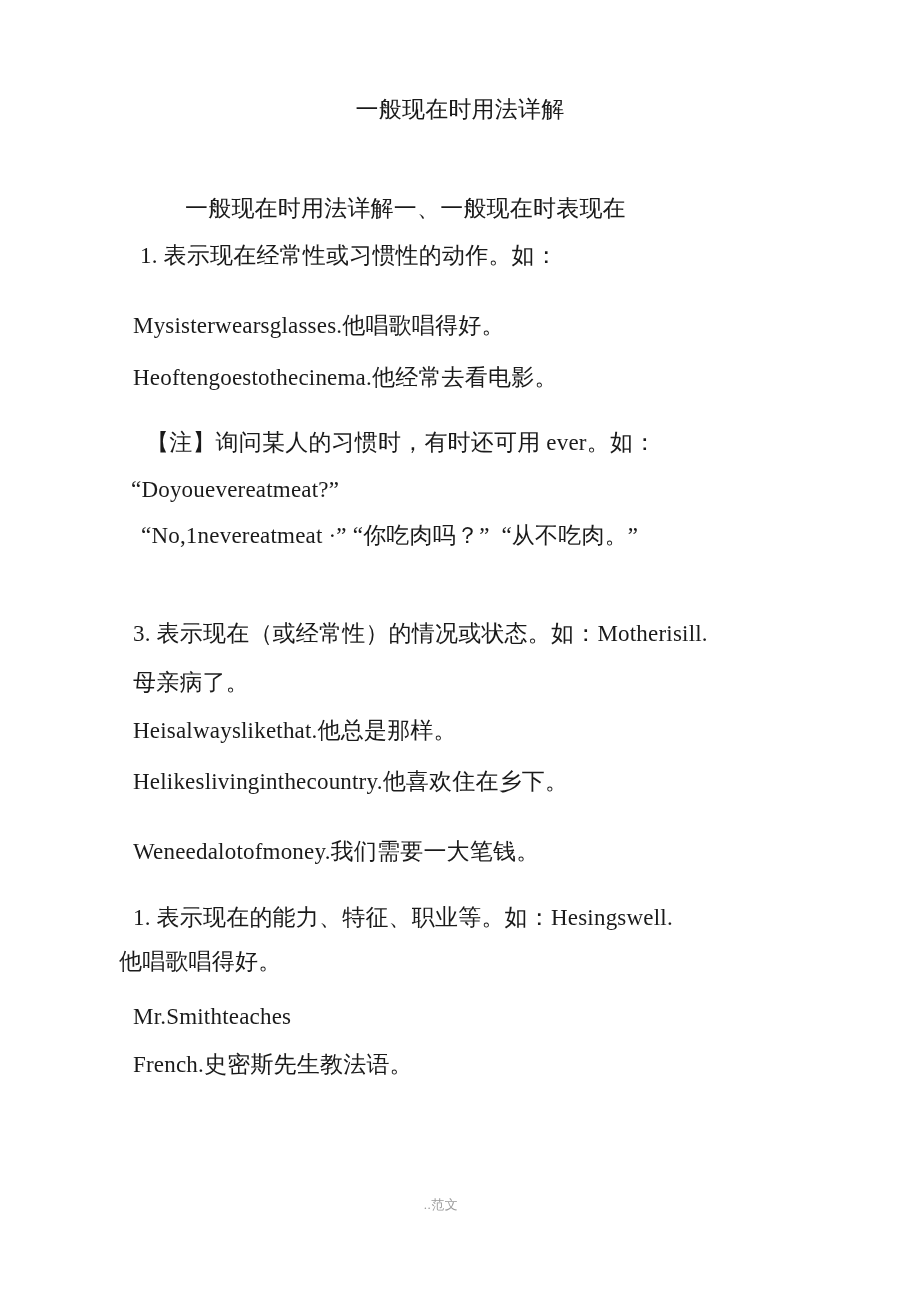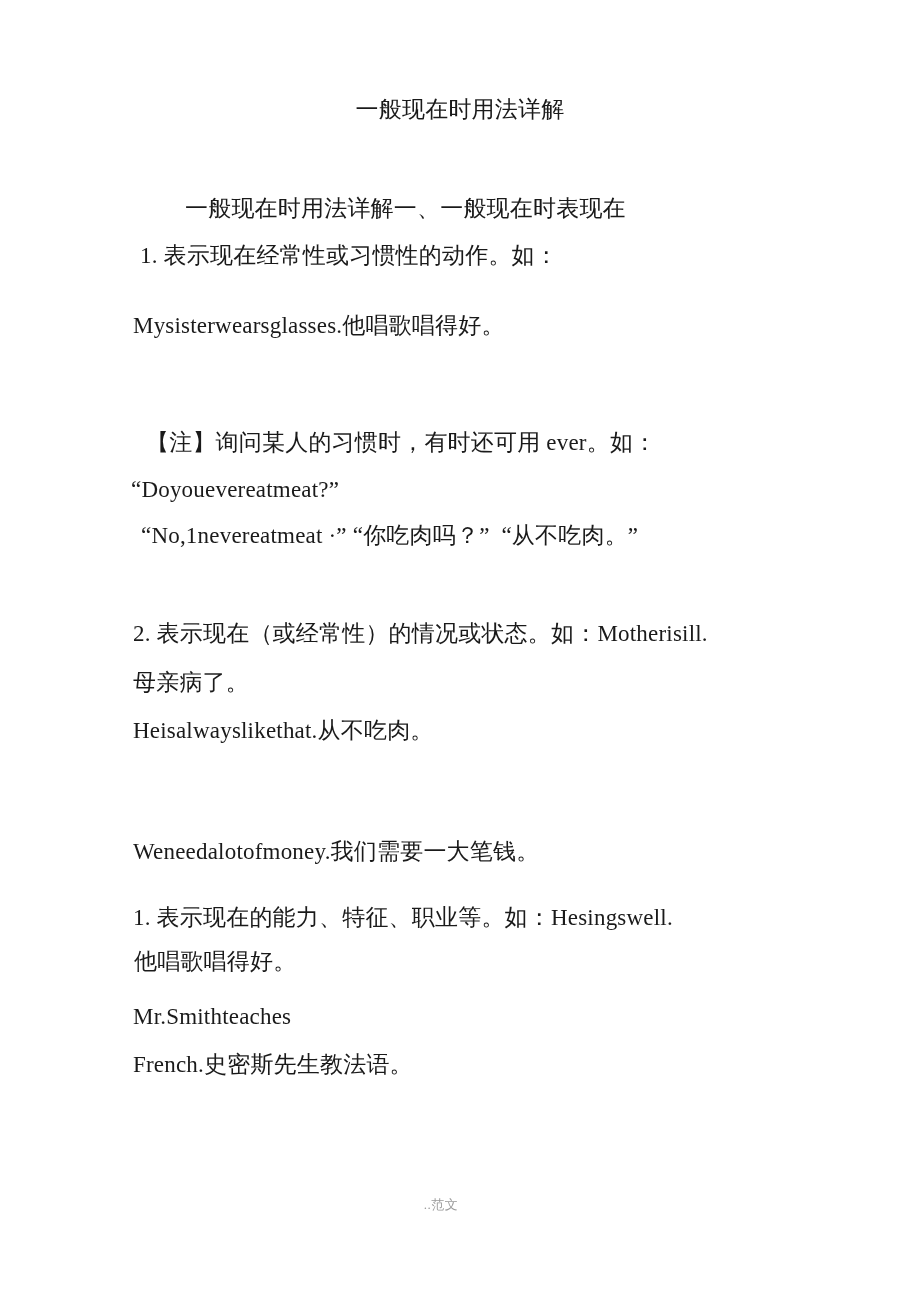--- a/index.html
+++ b/index.html
@@ -32,21 +32,21 @@
   .ln-p1ex2     {top:364px;left:133px;}
   .ln-note      {top:429px;left:146px;}
   .ln-noteex1   {top:476px;left:131px;}
   .ln-noteex2   {top:522px;left:141px;}
   .ln-point2    {top:620px;left:133px;}
   .ln-point2cn  {top:649px;left:133px;margin-top:20px;}
   .ln-p2ex1     {top:717px;left:133px;}
   .ln-p2ex2     {top:768px;left:133px;}
   .ln-p2ex3     {top:838px;left:133px;text-align:right;}
   .ln-point3    {top:904px;left:133px;}
-  .ln-point3cn  {top:948px;left:134px;}
+  .ln-point3cn  {top:948px;left:119px;}
   .ln-p3ex1     {top:1003px;left:133px;}
   .ln-p3ex2     {top:1051px;left:133px;}
   .page-footer{
     position:absolute;
     top:1197px;left:0;width:100%;
     text-align:center;
     font-size:13px;
     line-height:16px;
     color:var(--footer-color);
     letter-spacing:0.5px;
@@ -56,26 +56,28 @@
 </head>
 <body>
 
 <div class="page">
 
   <div class="ln doc-title">一般现在时用法详解</div>
 
   <div class="ln ln-intro">一般现在时用法详解一、一般现在时表现在</div>
   <div class="ln ln-point1">1. 表示现在经常性或习惯性的动作。如：</div>
   <div class="ln ln-p1ex1">Mysisterwearsglasses.他唱歌唱得好。</div>
+  <div class="ln ln-p1ex2">Heoftengoestothecinema.他经常去看电影。</div>
   <div class="ln ln-noteex1">“Doyouevereatmeat?”</div>
   <div class="ln ln-note">【注】询问某人的习惯时，有时还可用 ever。如：</div>
   <div class="ln ln-noteex2">“No,1nevereatmeat ·” “你吃肉吗？”  “从不吃肉。”</div>
-  <div class="ln ln-point2">2. 表示现在（或经常性）的情况或状态。如：Motherisill.</div>
+  <div class="ln ln-point2">3. 表示现在（或经常性）的情况或状态。如：Motherisill.</div>
   <div class="ln ln-point2cn">母亲病了。</div>
-  <div class="ln ln-p2ex1">Heisalwayslikethat.从不吃肉。</div>
+  <div class="ln ln-p2ex1">Heisalwayslikethat.他总是那样。</div>
+  <div class="ln ln-p2ex2">Helikeslivinginthecountry.他喜欢住在乡下。</div>
   <div class="ln ln-p2ex3">Weneedalotofmoney.我们需要一大笔钱。</div>
   <div class="ln ln-point3">1. 表示现在的能力、特征、职业等。如：Hesingswell.</div>
   <div class="ln ln-point3cn">他唱歌唱得好。</div>
   <div class="ln ln-p3ex1">Mr.Smithteaches</div>
   <div class="ln ln-p3ex2">French.史密斯先生教法语。</div>
 
   <div class="page-footer">..范文</div>
 </div>
 
 </body></html>

